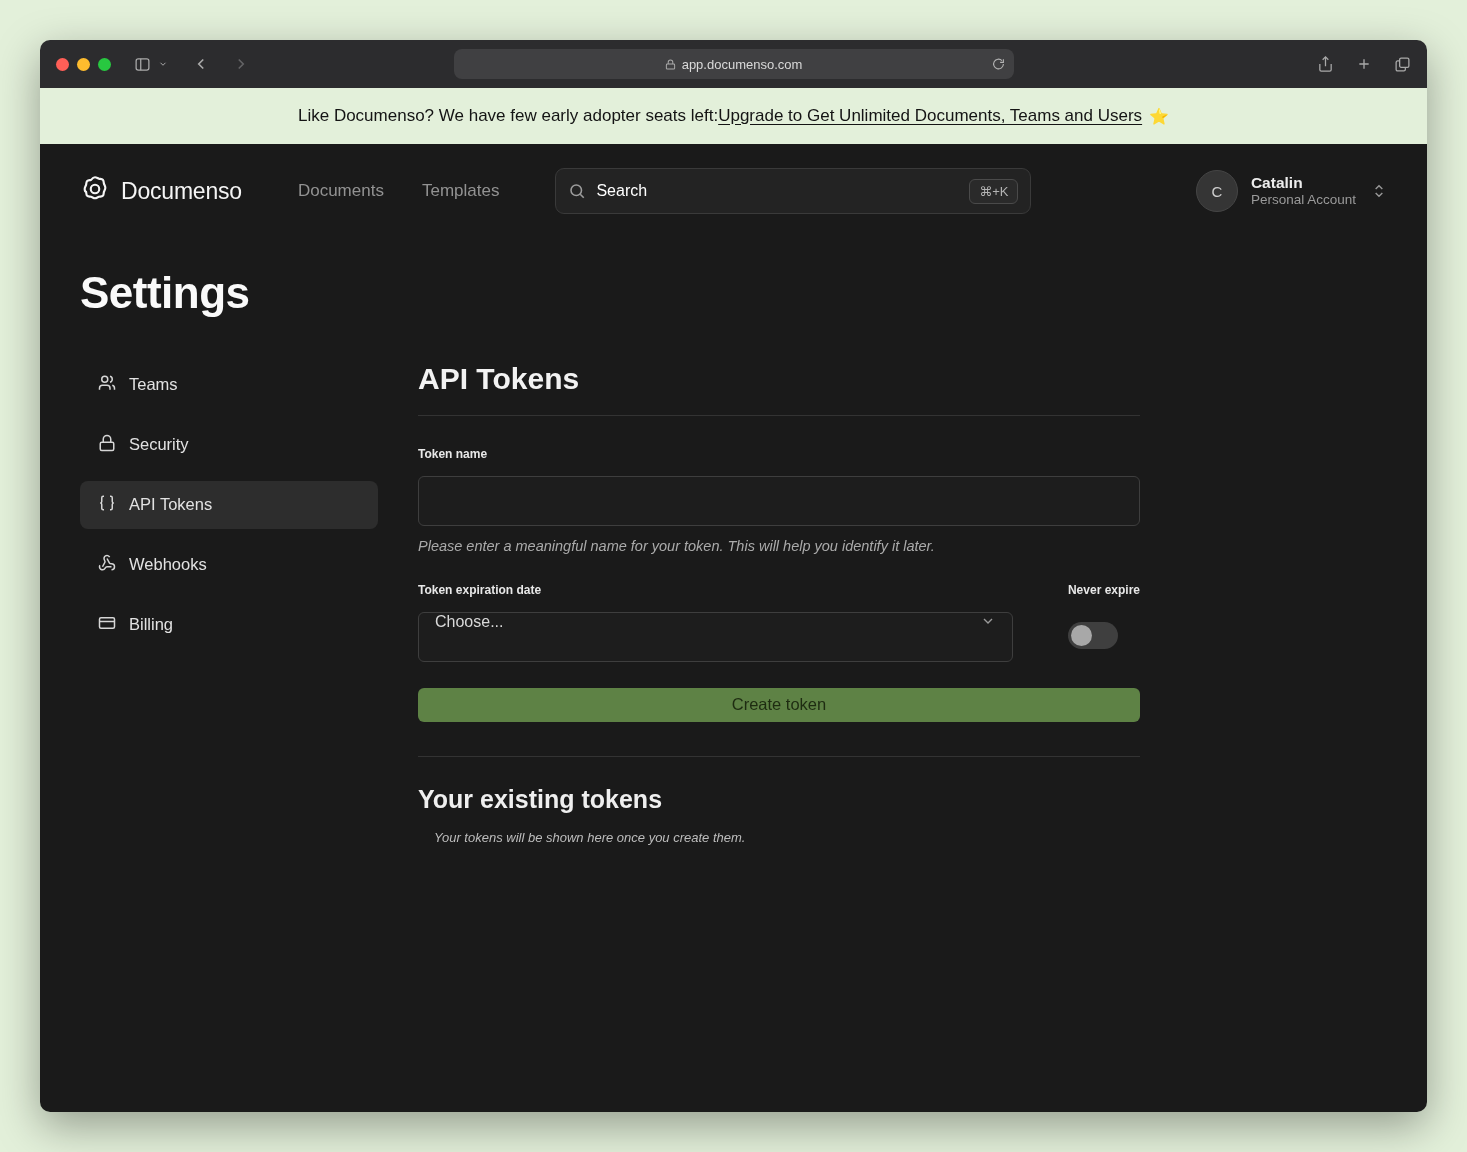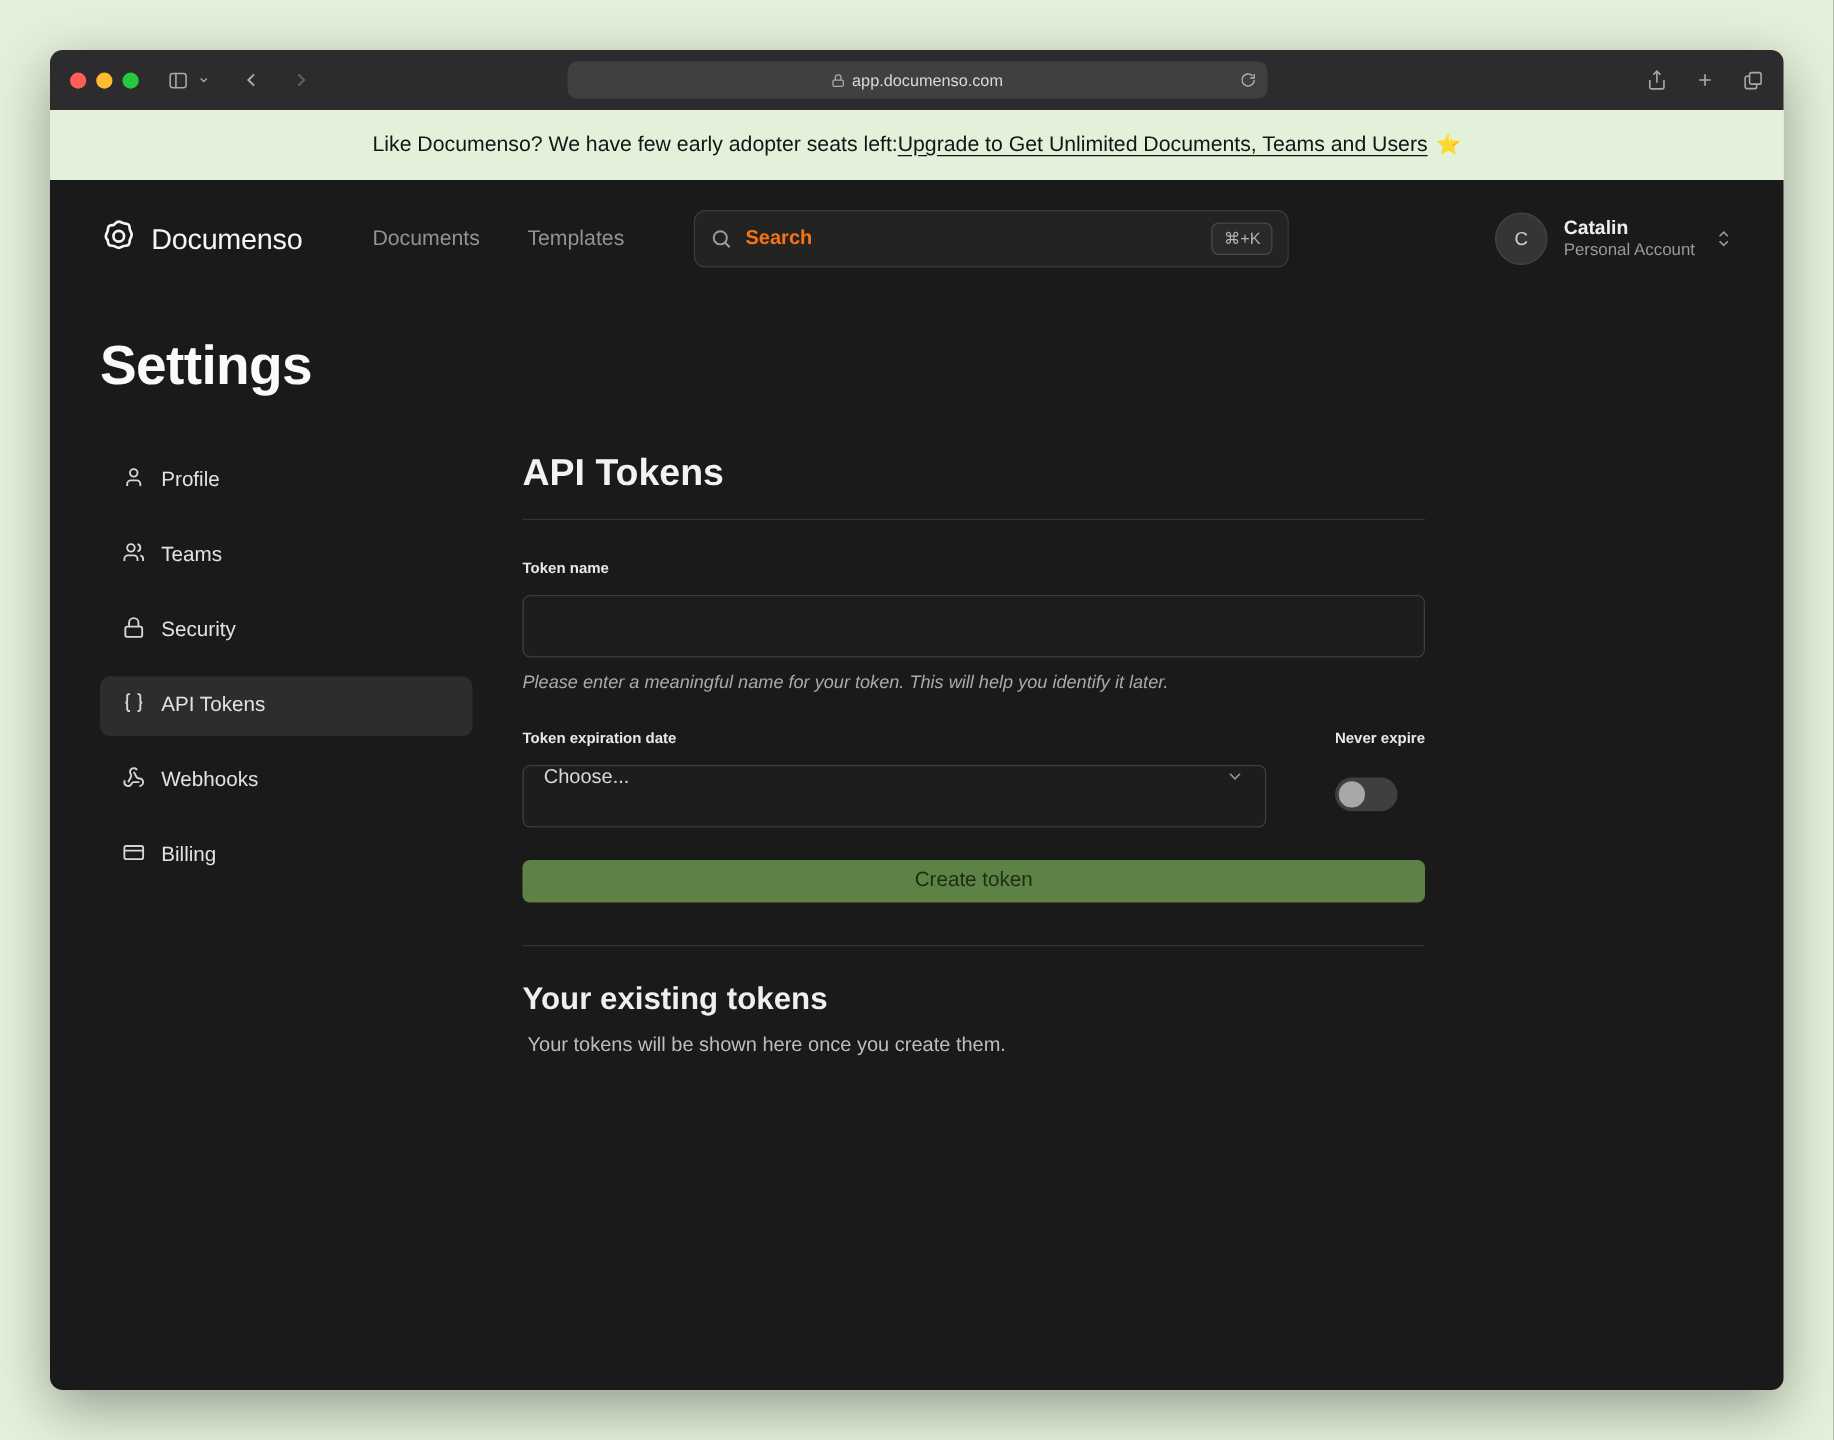--- a/index.html
+++ b/index.html
@@ -68,21 +68,21 @@
   .brand-name { font-size: 23px; font-weight: 400; color: #f5f5f5; letter-spacing: -0.2px; }
   .top-nav { display: flex; gap: 38px; margin-left: 56px; }
   .top-nav a { color: #929292; font-size: 17px; font-weight: 500; text-decoration: none; }
   .search {
     margin-left: 56px;
     width: 476px; height: 46px;
     background: #232323; border: 1px solid #3a3a3a; border-radius: 9px;
     display: flex; align-items: center; padding: 0 12px; gap: 10px;
   }
   .search .mag { color: #9c9c9c; display: inline-flex; }
-  .search .ph { color: #f97316; font-size: 16px; font-weight: 700; flex: 1; }
+  .search .ph { color: #ffffff; font-size: 16px; font-weight: 400; flex: 1; }
   .kbd {
     border: 1px solid #4a4a4a; border-radius: 6px;
     padding: 4px 9px; font-size: 13px; color: #b3b3b3; background: #2a2a2a;
   }
   .user { margin-left: auto; display: flex; align-items: center; gap: 13px; }
   .avatar {
     width: 42px; height: 42px; border-radius: 50%;
     background: #353535; border: 1px solid #454545;
     display: flex; align-items: center; justify-content: center;
     color: #cfcfcf; font-size: 15px;
@@ -144,21 +144,21 @@
     margin-top: 26px; width: 100%; height: 34px;
     border: none; border-radius: 6px;
     background: #5e8245; color: rgba(16,26,6,0.82);
     font-size: 16.5px; font-weight: 500;
     font-family: "Liberation Sans", "DejaVu Sans", sans-serif;
     display: flex; align-items: center; justify-content: center;
     cursor: pointer;
   }
   .divider2 { height: 1px; background: #333333; border: none; margin: 34px 0 28px; }
   .main h3 { margin: 12px 0 14px; font-size: 25px; font-weight: 700; color: #efefef; }
-  .empty { margin: 4px; font-size: 16px; color: #bdbdbd; }
+  .empty { margin: 16px; font-style: italic; font-size: 13px; color: #bdbdbd; }
 </style>
 </head>
 <body>
 
 <div class="window">
 
   <div class="toolbar">
     <div class="traffic">
       <span class="light red"></span>
       <span class="light yellow"></span>
@@ -273,29 +273,20 @@
       </div>
     </div>
 
     <h1 class="page-title">Settings</h1>
 
     <div class="content">
       <aside class="settings-nav">
         <div class="snav-item">
           <span>
             <svg width="18" height="18" viewBox="0 0 24 24" fill="none" stroke="currentColor" stroke-width="2">
-                <path d="M19 21v-2a4 4 0 0 0-4-4H9a4 4 0 0 0-4 4v2"></path>
-                <circle cx="12" cy="7" r="4"></circle>
-              </svg>
-          </span>
-          <span>Profile</span>
-        </div>
-        <div class="snav-item">
-          <span>
-            <svg width="18" height="18" viewBox="0 0 24 24" fill="none" stroke="currentColor" stroke-width="2">
                 <path d="M16 21v-2a4 4 0 0 0-4-4H6a4 4 0 0 0-4 4v2"></path>
                 <circle cx="9" cy="7" r="4"></circle>
                 <path d="M22 21v-2a4 4 0 0 0-3-3.87"></path>
                 <path d="M16 3.13a4 4 0 0 1 0 7.75"></path>
               </svg>
           </span>
           <span>Teams</span>
         </div>
         <div class="snav-item">
           <span>

